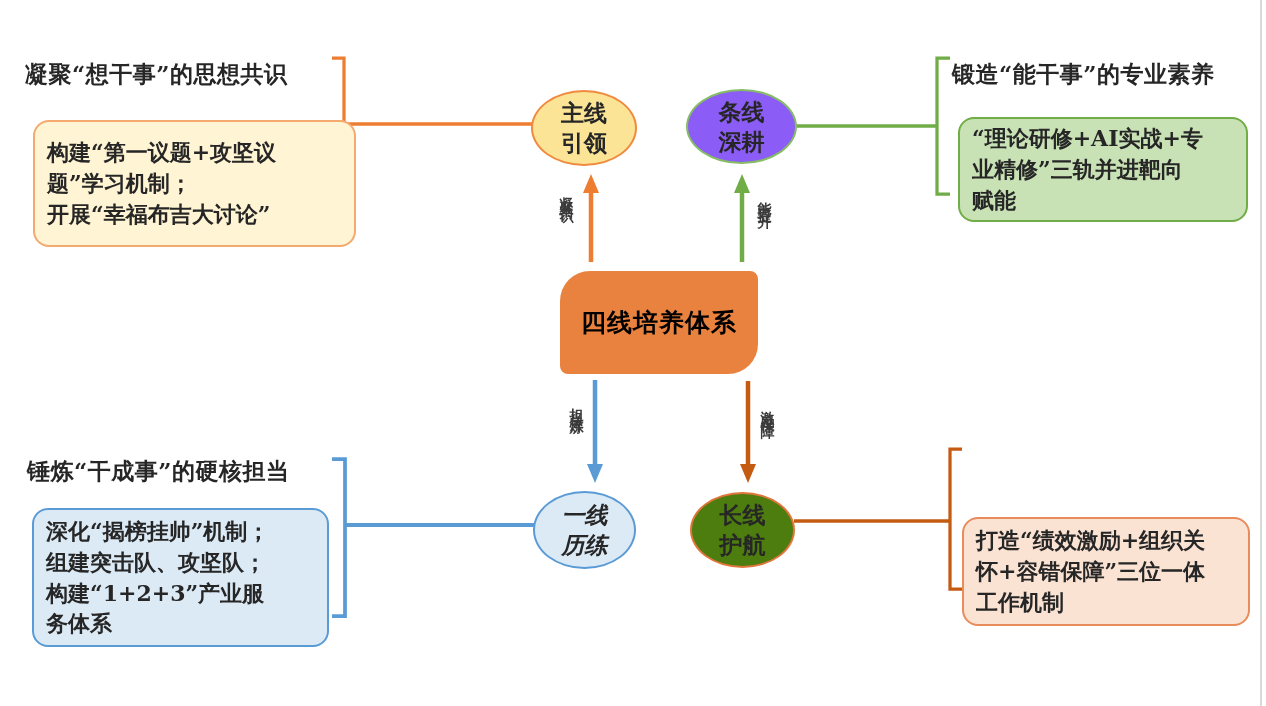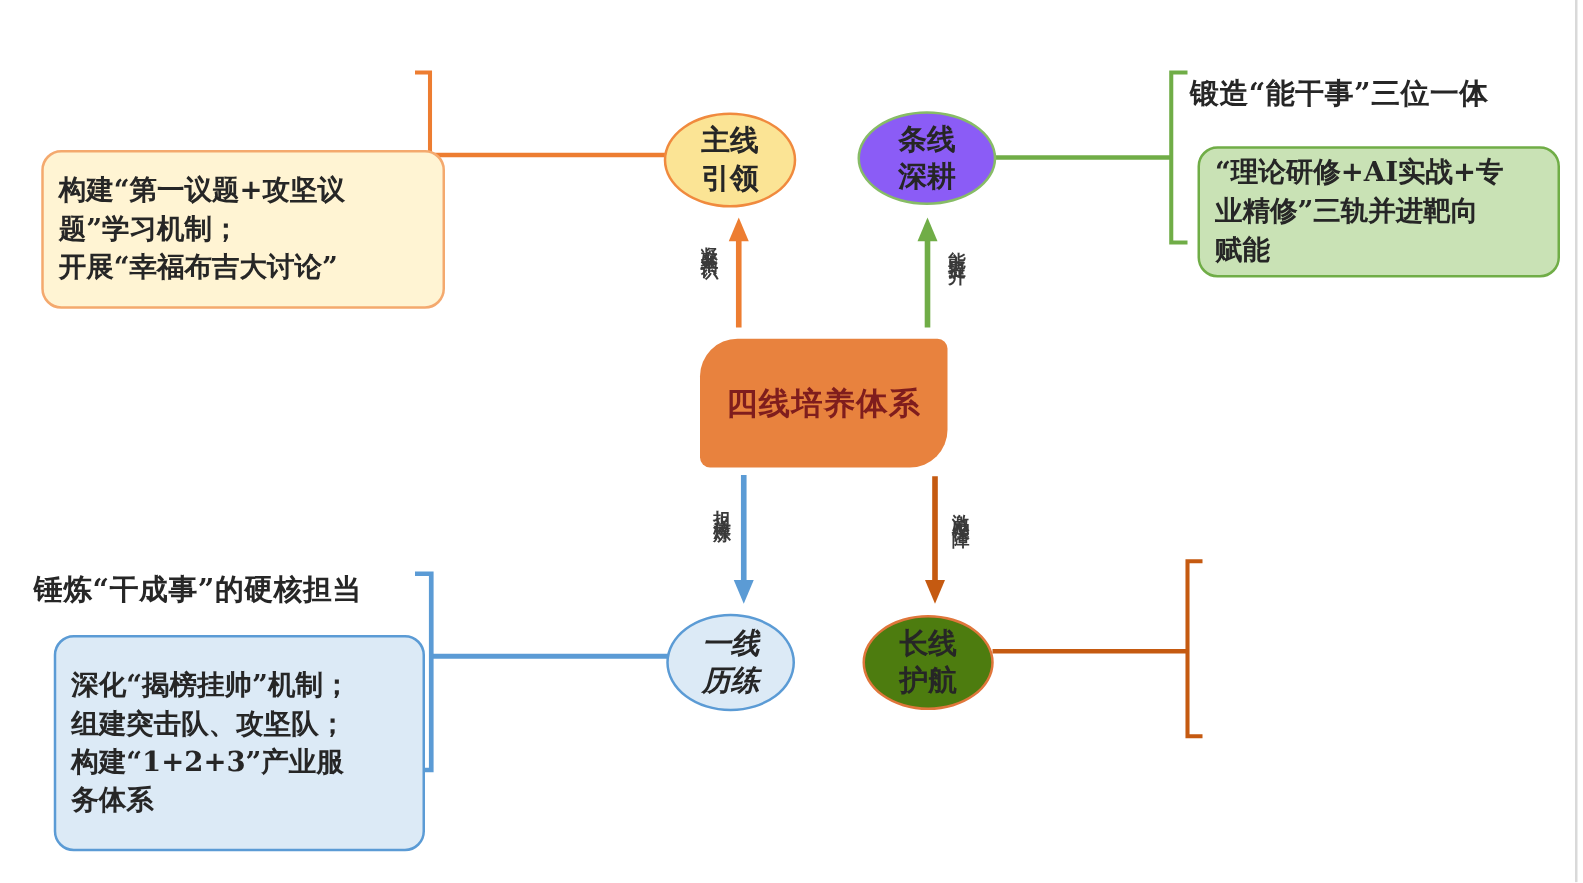--- a/index.html
+++ b/index.html
@@ -16,32 +16,32 @@
 
   .node{position:absolute;border-radius:50%;border-style:solid;border-width:2.5px;
         box-sizing:border-box;display:flex;align-items:center;justify-content:center;
         text-align:center;font-weight:bold;font-size:23px;line-height:1.3;}
   .node span{white-space:pre-line;}
 
   .center-box{position:absolute;left:560px;top:271px;width:198px;height:103px;
               background:#E8823E;border-radius:30px 8px 30px 8px;
               display:flex;align-items:center;justify-content:center;
               font-family:"DejaVu Sans","Liberation Sans",sans-serif;
-              font-weight:bold;font-size:25px;color:#7f1d1d;letter-spacing:1px;text-align:center;}
+              font-weight:bold;font-size:25px;color:#000000;letter-spacing:1px;text-align:center;}
 
   .vlabel{position:absolute;writing-mode:vertical-rl;font-size:14px;font-weight:600;
           letter-spacing:4px;color:#3a3a3a;line-height:1;}
 
   
   .h-main{left:25px;top:59px;}
   .b-main{left:33px;top:120px;width:323px;height:127px;background:#FFF4D3;border-color:#F4A96E;}
   .h-branch{left:952px;top:59px;}
   .b-branch{left:958px;top:117px;width:290px;height:105px;background:#C9E2B5;border-color:#70AD47;align-items:center;}
   .h-front{left:27px;top:456px;}
-  .b-front{left:32px;top:508px;width:297px;height:173px;background:#DCEAF6;border-color:#5B9BD5;margin-left:11px;}
+  .b-front{left:32px;top:508px;width:297px;height:139px;background:#DCEAF6;border-color:#5B9BD5;}
   .h-long{left:964px;top:447px;}
   .b-long{left:962px;top:517px;width:288px;height:109px;background:#FBE3D4;border-color:#E98C5B;}
 
   .n-main{left:531px;top:90px;width:106px;height:76px;background:#FBE495;border-color:#F08A3E;}
   .n-branch{left:686px;top:89px;width:111px;height:75px;background:#8b5cf6;border-color:#87BC66;}
   .n-front{left:533px;top:491px;width:103px;height:78px;background:#DCEAF6;border-color:#5B9BD5;font-style:italic;}
   .n-long{left:690px;top:492px;width:105px;height:76px;background:#4d7c0f;border-color:#E0763B;}
 
   .vl-main{left:560px;top:186px;}
   .vl-branch{left:758px;top:190px;}
@@ -99,34 +99,40 @@
   <div class="node n-long">
     <span>长线
 护航</span>
   </div>
 
   <div class="vlabel vl-main">凝聚共识</div>
   <div class="vlabel vl-branch">能力提升</div>
   <div class="vlabel vl-front">担当淬炼</div>
   <div class="vlabel vl-long">激励保障</div>
 
-  <div class="heading h-branch">锻造“能干事”三位一体</div>
+  <div class="heading h-main">凝聚“想干事”的思想共识</div>
+  <div class="heading h-branch">锻造“能干事”的专业素养</div>
   <div class="heading h-front">锤炼“干成事”的硬核担当</div>
 
   <div class="textbox b-main">
     <span>构建“第一议题+攻坚议
 题”学习机制；
 开展“幸福布吉大讨论”</span>
   </div>
   <div class="textbox b-branch">
     <span>“理论研修+AI实战+专
 业精修”三轨并进靶向
 赋能</span>
   </div>
   <div class="textbox b-front">
     <span>深化“揭榜挂帅”机制；
 组建突击队、攻坚队；
 构建“1+2+3”产业服
 务体系</span>
   </div>
+  <div class="textbox b-long">
+    <span>打造“绩效激励+组织关
+怀+容错保障”三位一体
+工作机制</span>
+  </div>
 
   <div class="slide-edge"></div>
 </div>
 
 </body></html>

